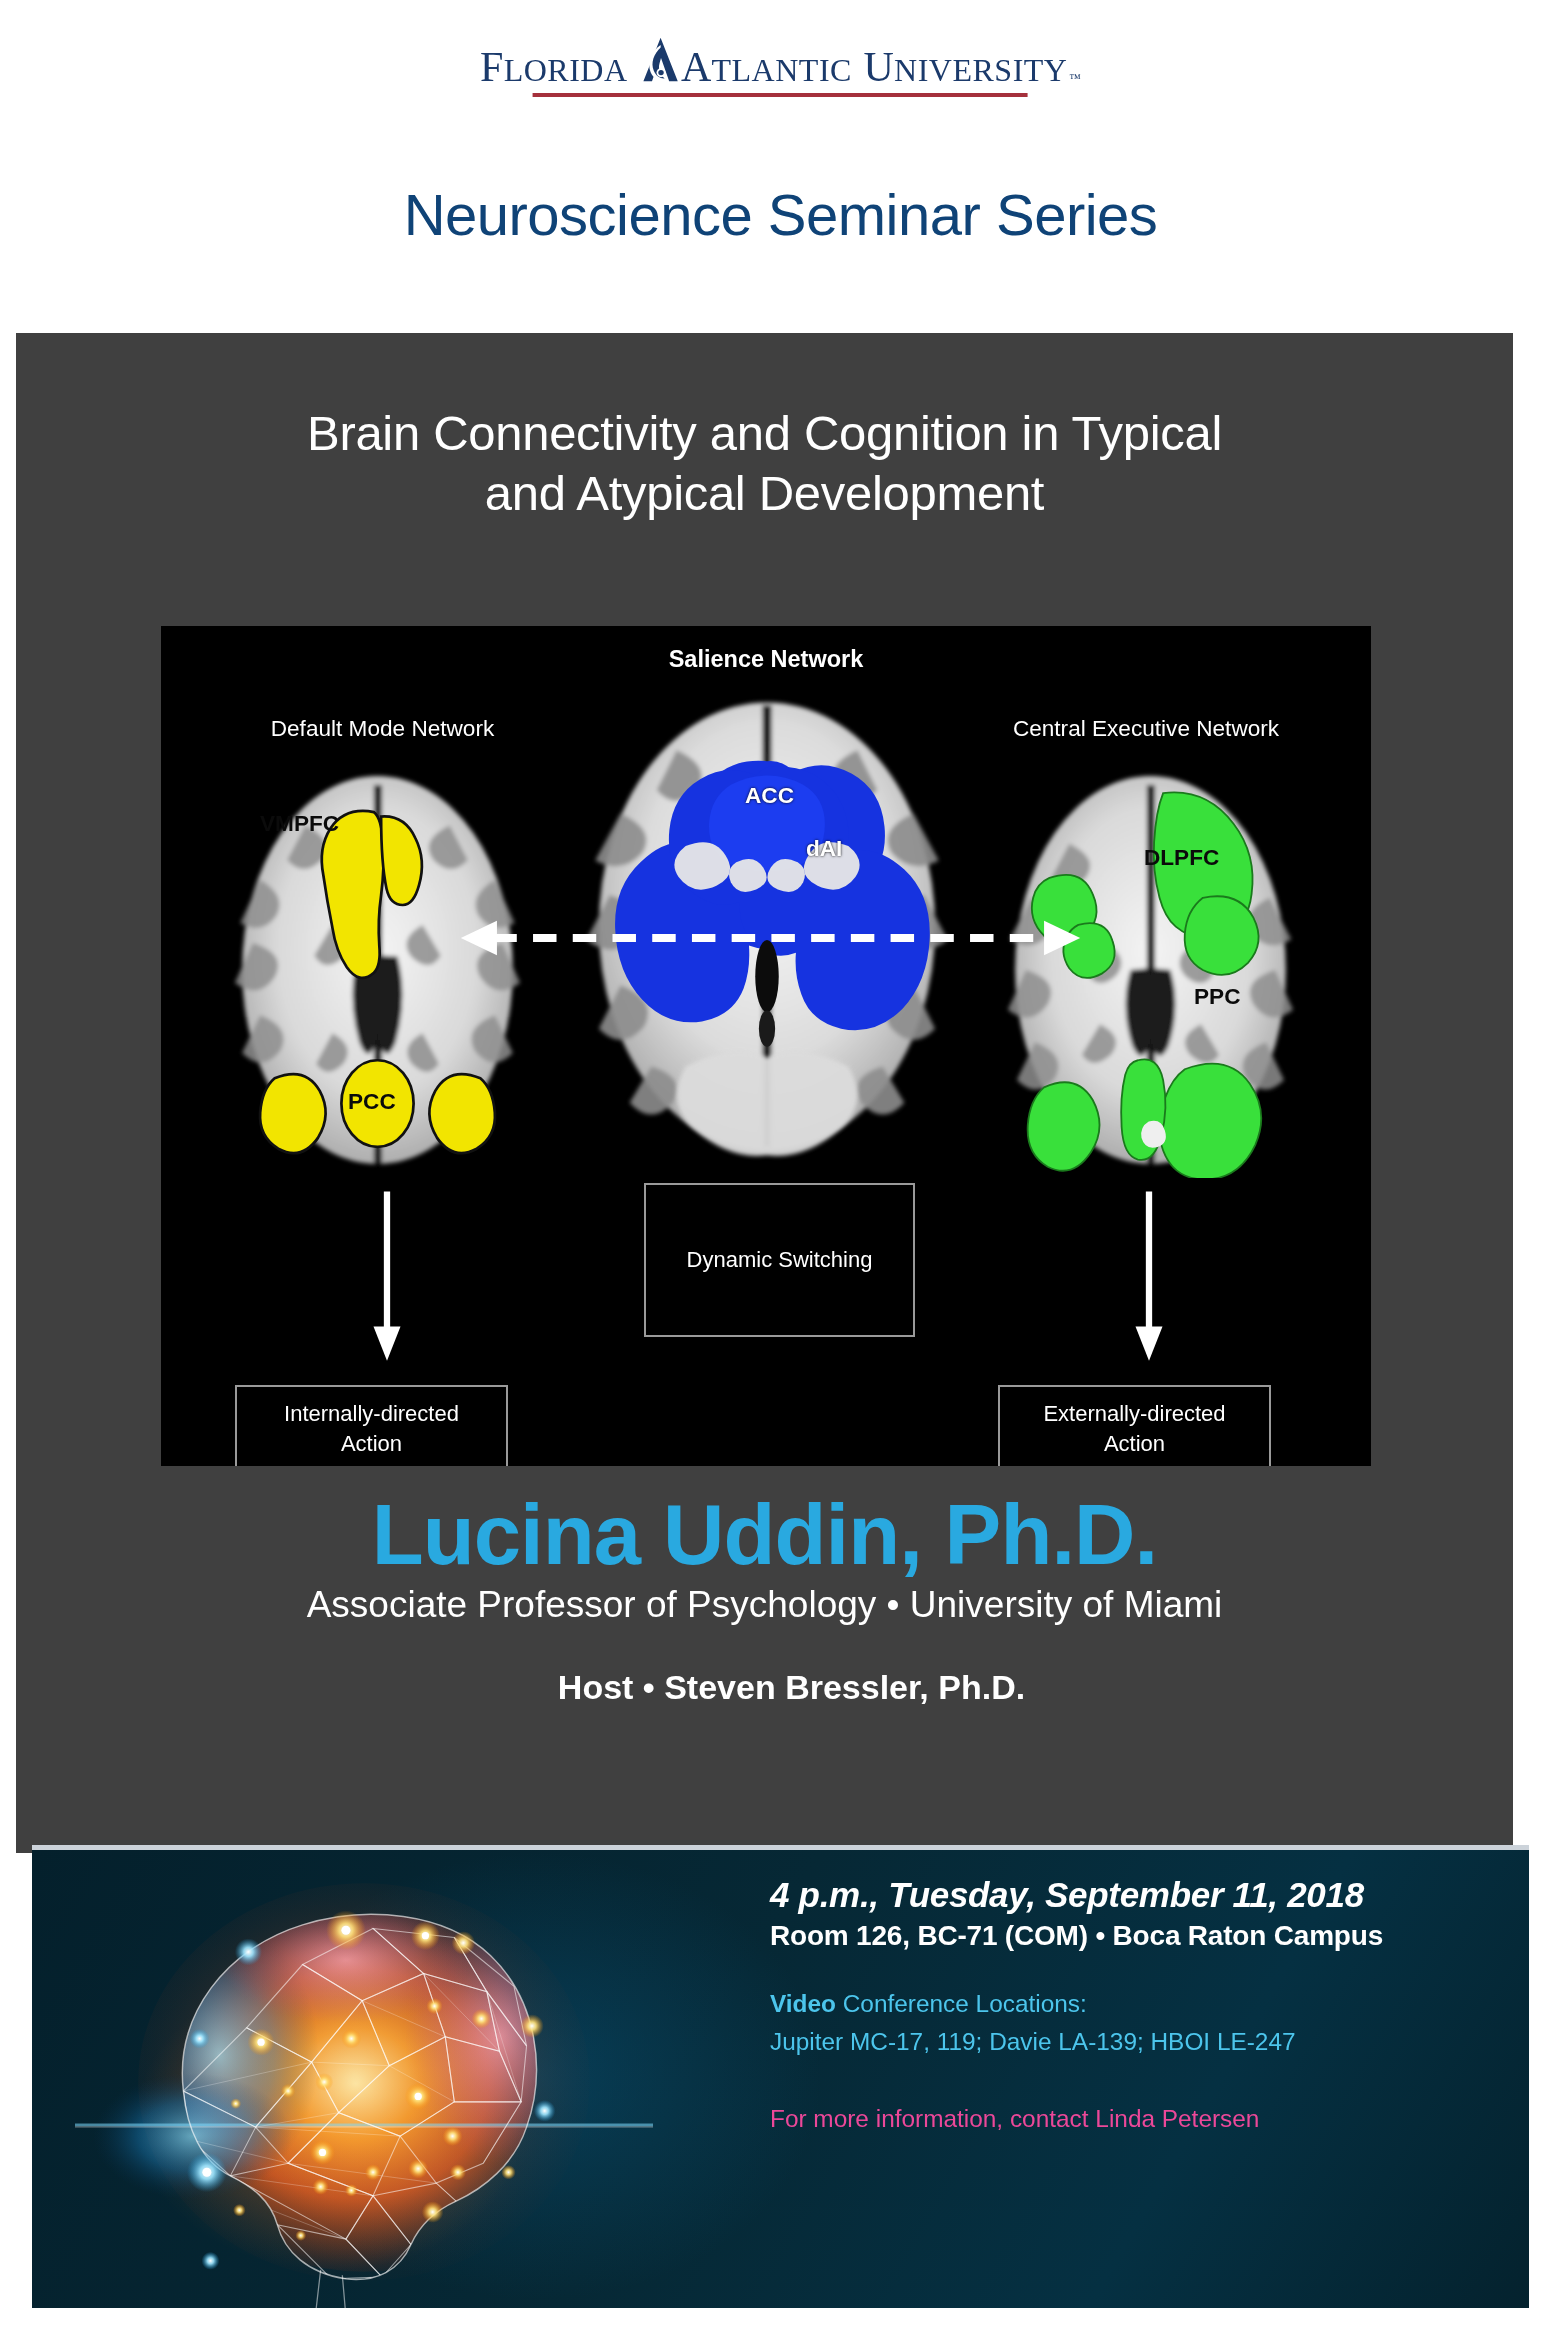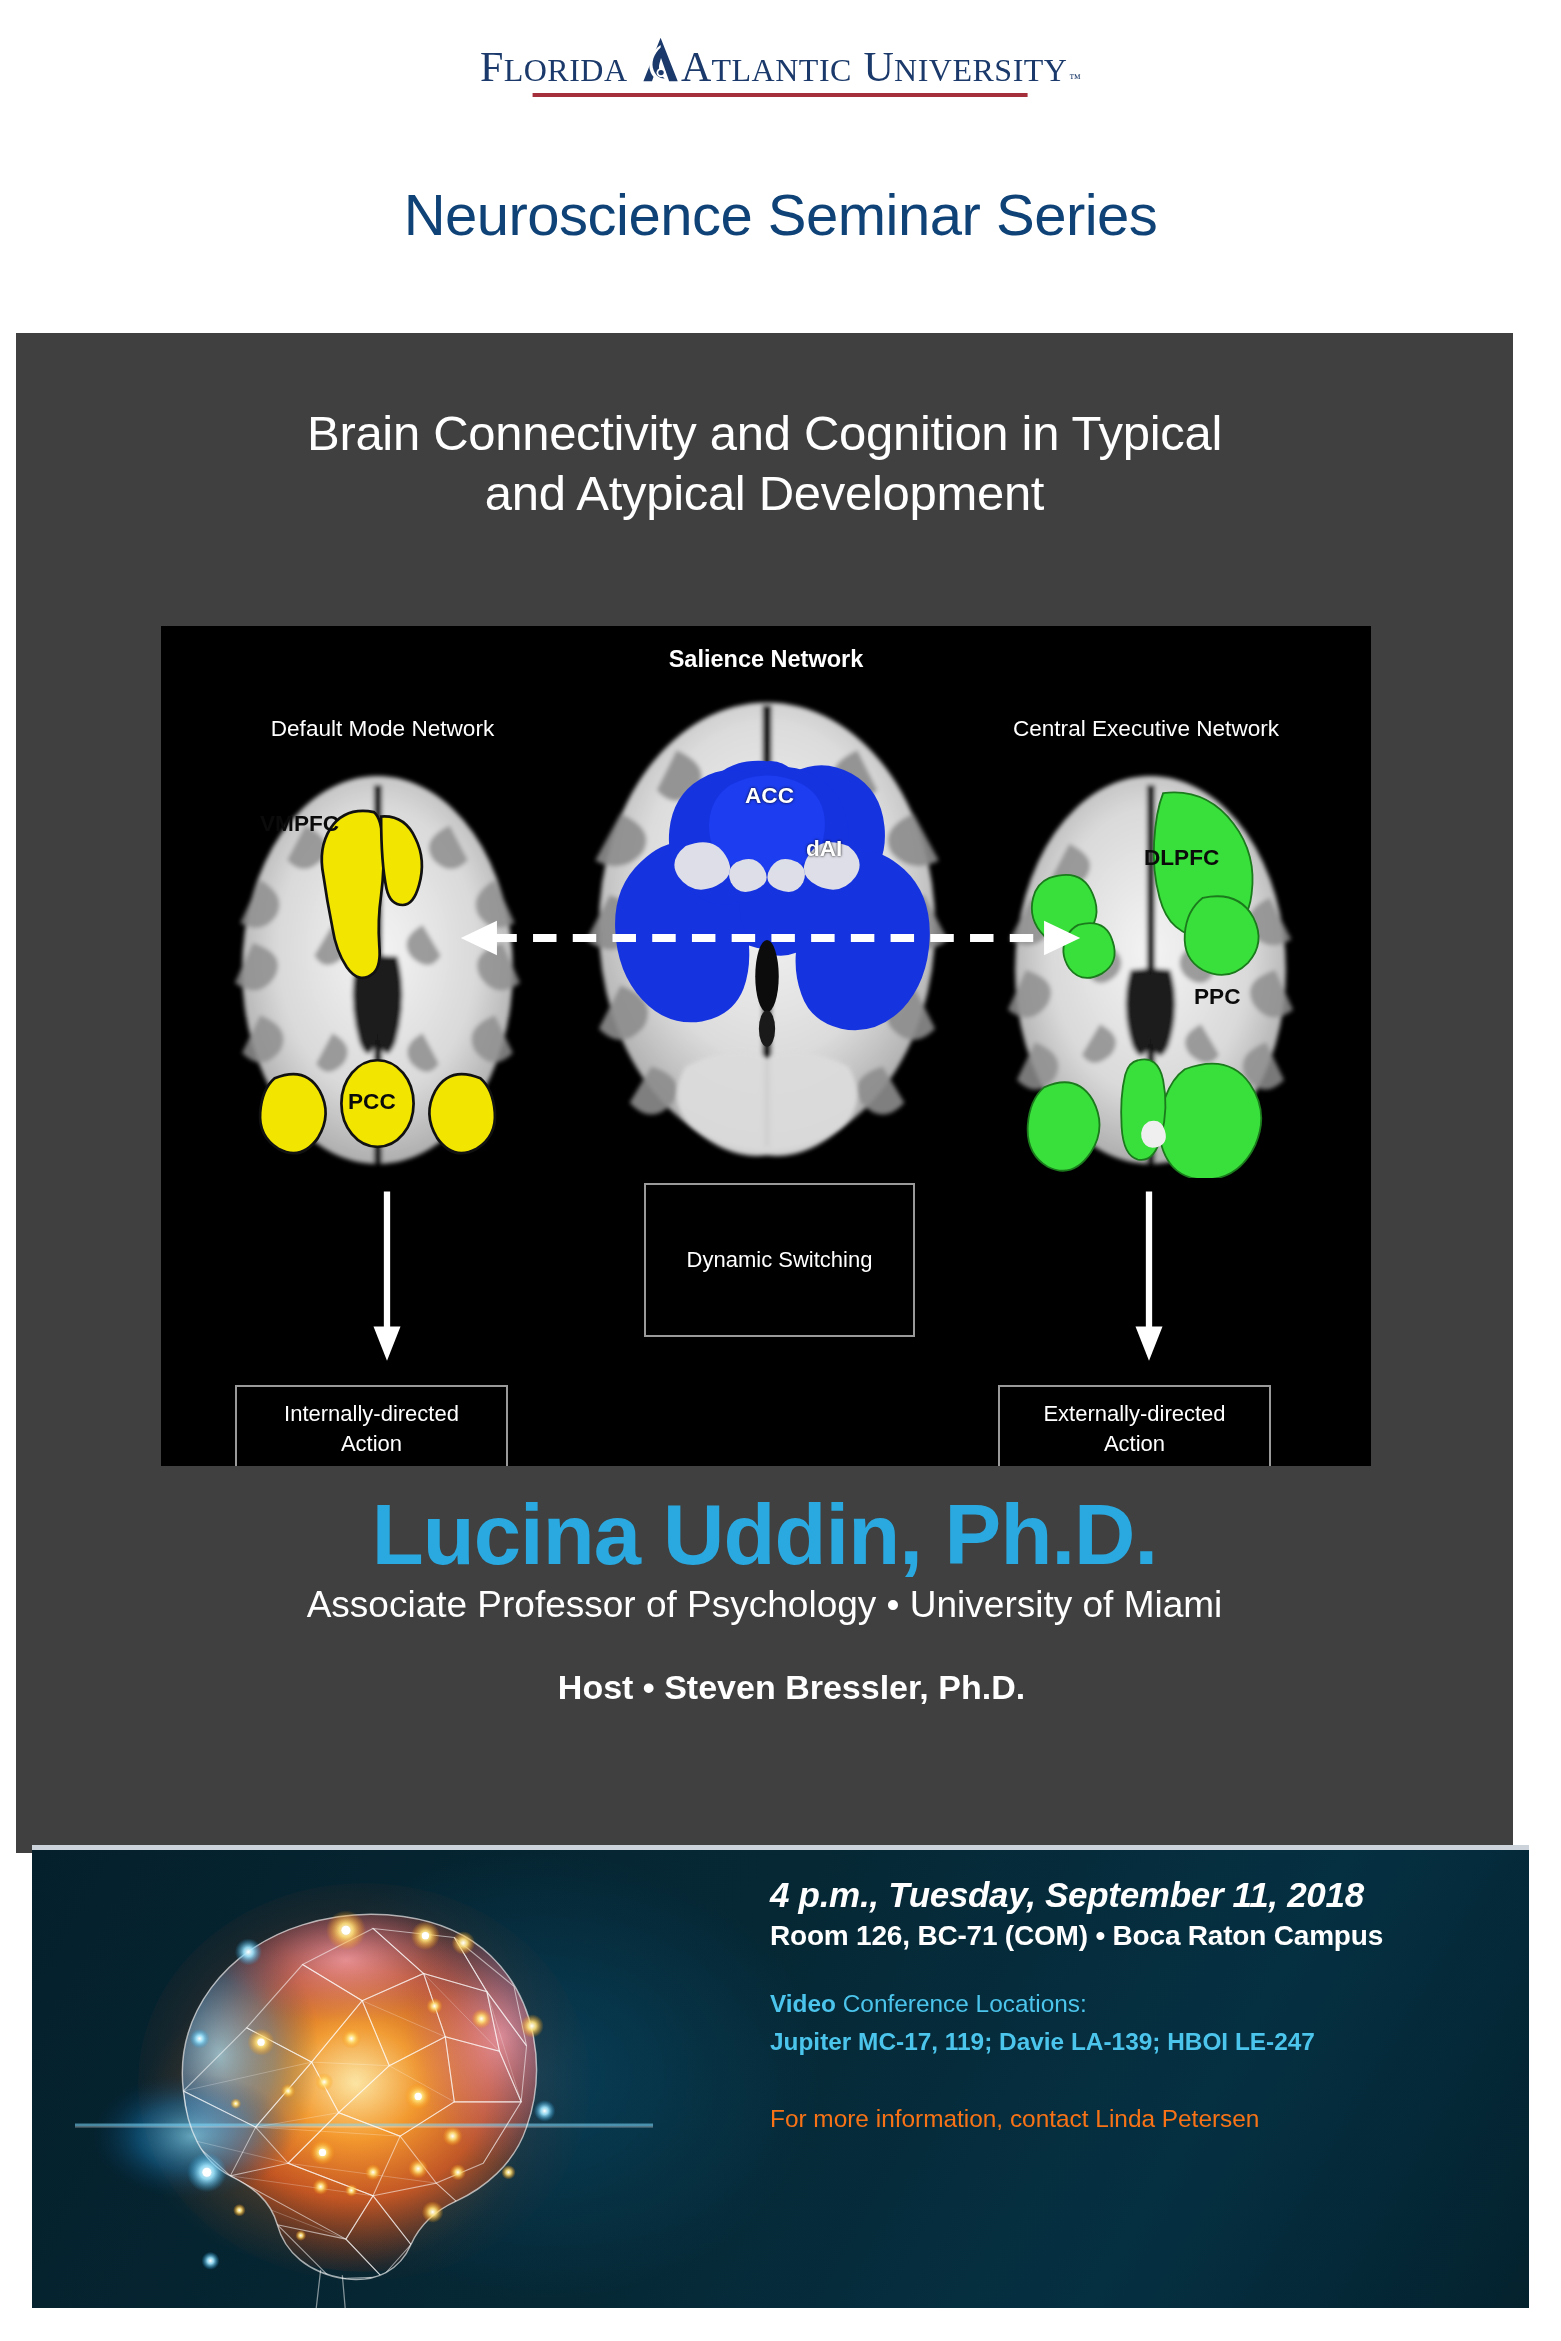--- a/index.html
+++ b/index.html
@@ -126,23 +126,23 @@
   }
   #event-time{
     font-size:35px;font-weight:700;letter-spacing:-0.3px;white-space:nowrap;font-style:italic;
   }
   #event-room{
     margin-top:5.4px;font-size:28px;font-weight:700;letter-spacing:-0.2px;white-space:nowrap;
   }
   #video-block{margin-top:34px;color:#4cc5ec;font-size:24.4px;line-height:1.45;}
   #video-label{font-weight:700;}
   #video-rest{font-weight:400;}
-  #video-rooms{font-weight:700;margin-top:1.8px;white-space:nowrap;}
+  #video-rooms{font-weight:400;margin-top:1.8px;white-space:nowrap;}
   #contact-block{
-    margin-top:43px;color:#f97316;font-size:24.4px;font-weight:400;line-height:1.42;
+    margin-top:43px;color:#ec4899;font-size:24.4px;font-weight:400;line-height:1.42;
   }
 </style>
 </head>
 <body>
 
 <div id="logo-header">
   <div id="fau-logo">
     <div id="fau-wordmark">
       <span class="wm-cap">F</span>
         <span class="wm-sm">LORIDA</span>

